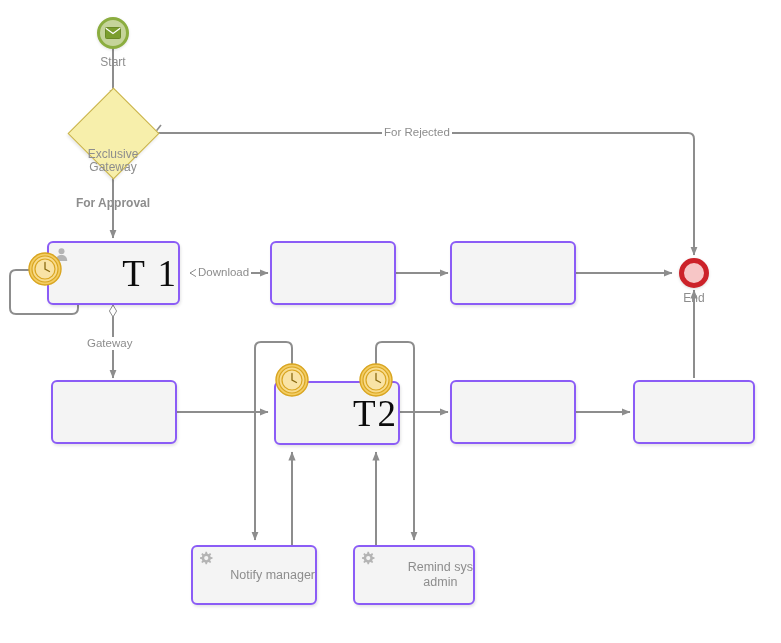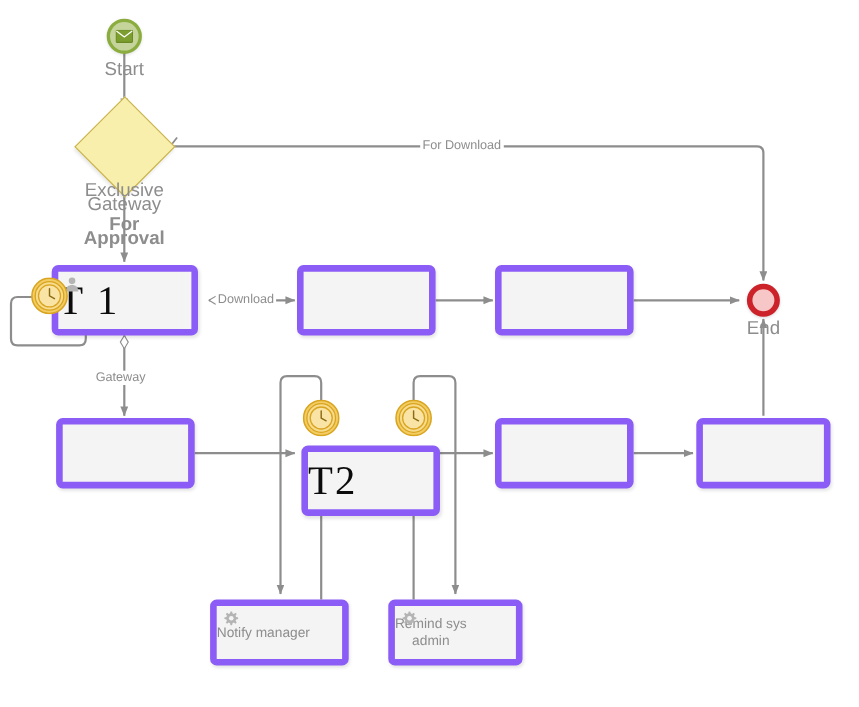--- a/index.html
+++ b/index.html
@@ -22,26 +22,26 @@
     left: 0;
     top: 0;
     width: 781px;
     height: 643px;
   }
   
   .task {
     position: absolute;
     box-sizing: border-box;
     background: #f4f4f4;
-    border: 6px solid #8b5cf6;
+    border: 2px solid #8b5cf6;
     border-radius: 6px;
     box-shadow: 1px 2px 3px rgba(0,0,0,0.10);
     display: flex;
     align-items: center;
-    justify-content: flex-start;
+    justify-content: flex-end;
   }
   .task-label {
     color: #8d8d8d;
     font-size: 12.5px;
     line-height: 15px;
     text-align: center;
     white-space: pre-line;
   }
   .task-label.big {
     color: #0b0b0b;
@@ -92,21 +92,21 @@
   }
   .timer-event {
     position: absolute;
     width: 34px;
     height: 34px;
   }
   
   .diag-label {
     position: absolute;
     color: #8d8d8d;
-    font-size: 17px;
+    font-size: 12px;
     line-height: 13px;
     text-align: center;
     white-space: pre-line;
   }
   .flow-label {
     position: absolute;
     color: #8d8d8d;
     font-size: 11.5px;
     line-height: 13px;
     background: #ffffff;
@@ -173,25 +173,25 @@
 
   <div class="start-event" style="left:97px; top:17px;">
     <svg width="16" height="12" viewBox="0 0 16 12">
       <rect x="0.5" y="0.5" width="15" height="11" rx="1" fill="#7b9e2e" stroke="#6b8a26"></rect>
       <path d="M0.8,1.2 L8,6.6 L15.2,1.2" fill="none" stroke="#ffffff" stroke-width="1.2"></path>
     </svg>
   </div>
   <div class="diag-label" style="left:63px; top:56px; width:100px;">Start</div>
 
   <div class="gateway" style="left:81px; top:101px;"></div>
-  <div class="diag-label" style="left:63px; top:166px; width:100px;">Exclusive
+  <div class="diag-label" style="left:63px; top:148px; width:100px;">Exclusive
 Gateway</div>
   <div class="diag-label" style="left:63px; top:197px; width:100px;font-weight:bold;">For Approval</div>
 
-  <div class="flow-label" style="left:382px; top:126px;">For Download</div>
+  <div class="flow-label" style="left:382px; top:126px;">For Rejected</div>
 
   <div class="task" style="left:47px; top:241px; width:133px; height:64px;">
     <svg class="task-icon" viewBox="0 0 15 15">
       <circle cx="7.5" cy="4.3" r="3" fill="#b4b4b4"></circle>
       <path d="M1.8,14 C1.8,9.8 4.3,8 7.5,8 C10.7,8 13.2,9.8 13.2,14 z" fill="#b4b4b4"></path>
     </svg>
     <span class="task-label big">T 1</span>
   </div>
 
   <div class="timer-event" style="left:28px; top:252px;">
@@ -215,21 +215,21 @@
 
   <div class="end-event" style="left:679px; top:258px;"></div>
   <div class="diag-label" style="left:644px; top:292px; width:100px;">End</div>
 
   <div class="flow-label" style="left:85px; top:337px;">Gateway</div>
 
   <div class="task" style="left:51px; top:380px; width:126px; height:64px;">
     <span class="task-label"></span>
   </div>
 
-  <div class="task" style="left:274px; top:381px; width:126px; height:64px;margin-top:24px;">
+  <div class="task" style="left:274px; top:381px; width:126px; height:64px;">
     <span class="task-label big">T2</span>
   </div>
 
   <div class="timer-event" style="left:275px; top:363px;">
     <svg viewBox="0 0 34 34">
       <circle cx="17" cy="17" r="16" fill="#f3cd63" stroke="#d9a520" stroke-width="1.4"></circle>
       <circle cx="17" cy="17" r="13" fill="#f8dc8e" stroke="#d9a520" stroke-width="1.2"></circle>
       <circle cx="17" cy="17" r="10" fill="#f9e3a5" stroke="#d9a520" stroke-width="1.2"></circle>
       <path d="M17,10.5 L17,17 L21.5,19.5" fill="none" stroke="#8a6b12" stroke-width="1.3" stroke-linecap="round"></path>
     </svg>

